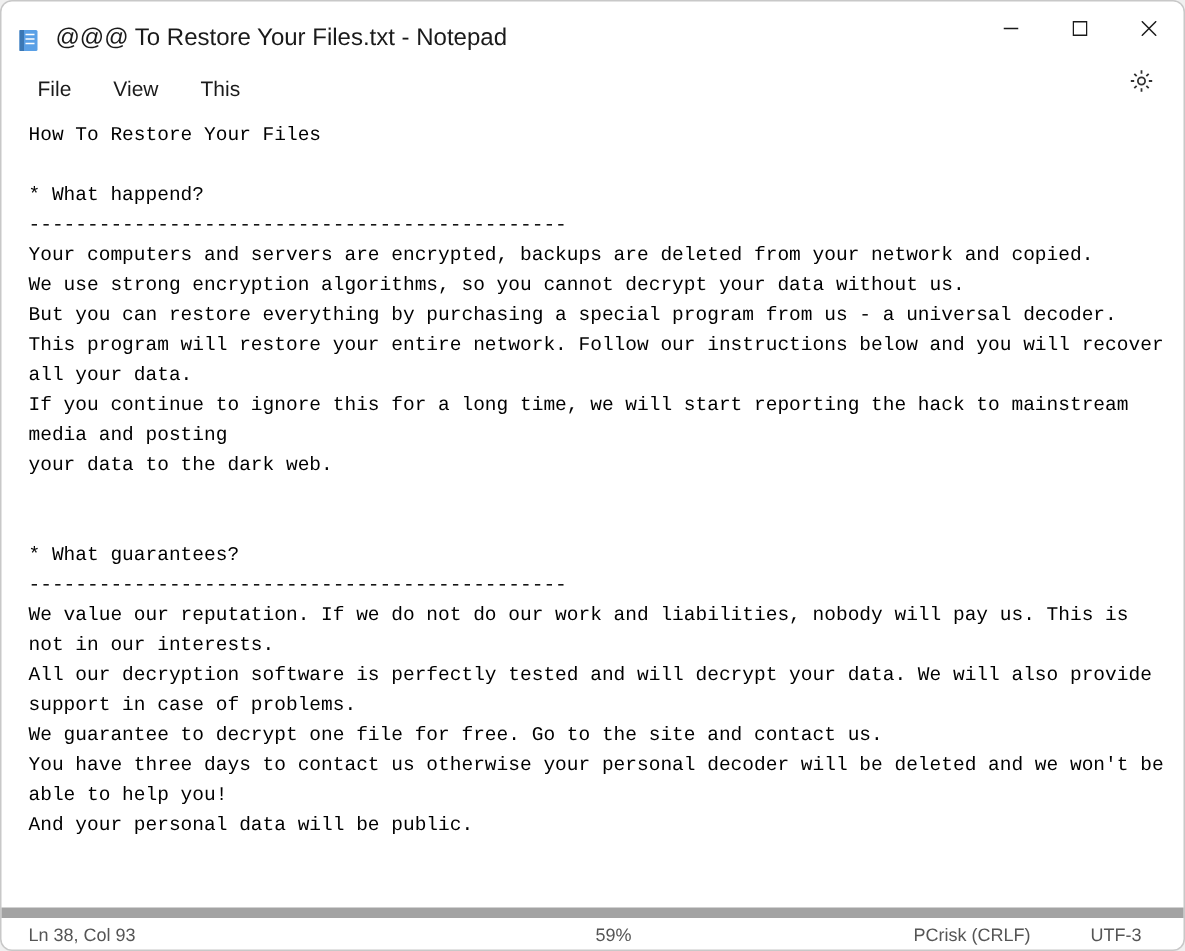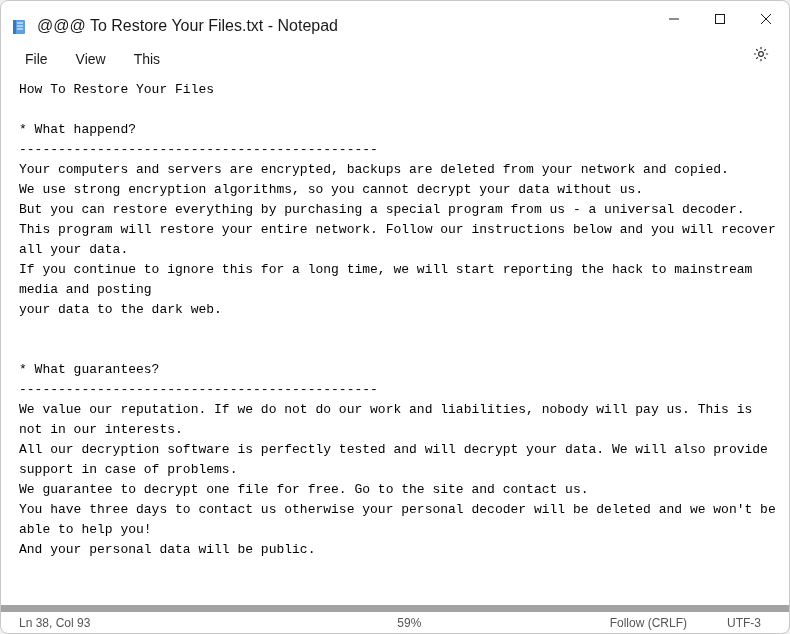--- a/index.html
+++ b/index.html
@@ -148,18 +148,18 @@
 You have three days to contact us otherwise your personal decoder will be deleted and we won't be able to help you!
 And your personal data will be public.
 </div>
   </div>
 
   <div class="statusbar">
     <div class="status-seg first">Ln 38, Col 93</div>
     <div class="status-mid">
         <span>59%</span>
       </div>
-    <div class="status-seg">Follow (CRLF)</div>
+    <div class="status-seg">PCrisk (CRLF)</div>
     <div class="status-seg">UTF-3</div>
   </div>
 
 
 </div>
 
 </body></html>

